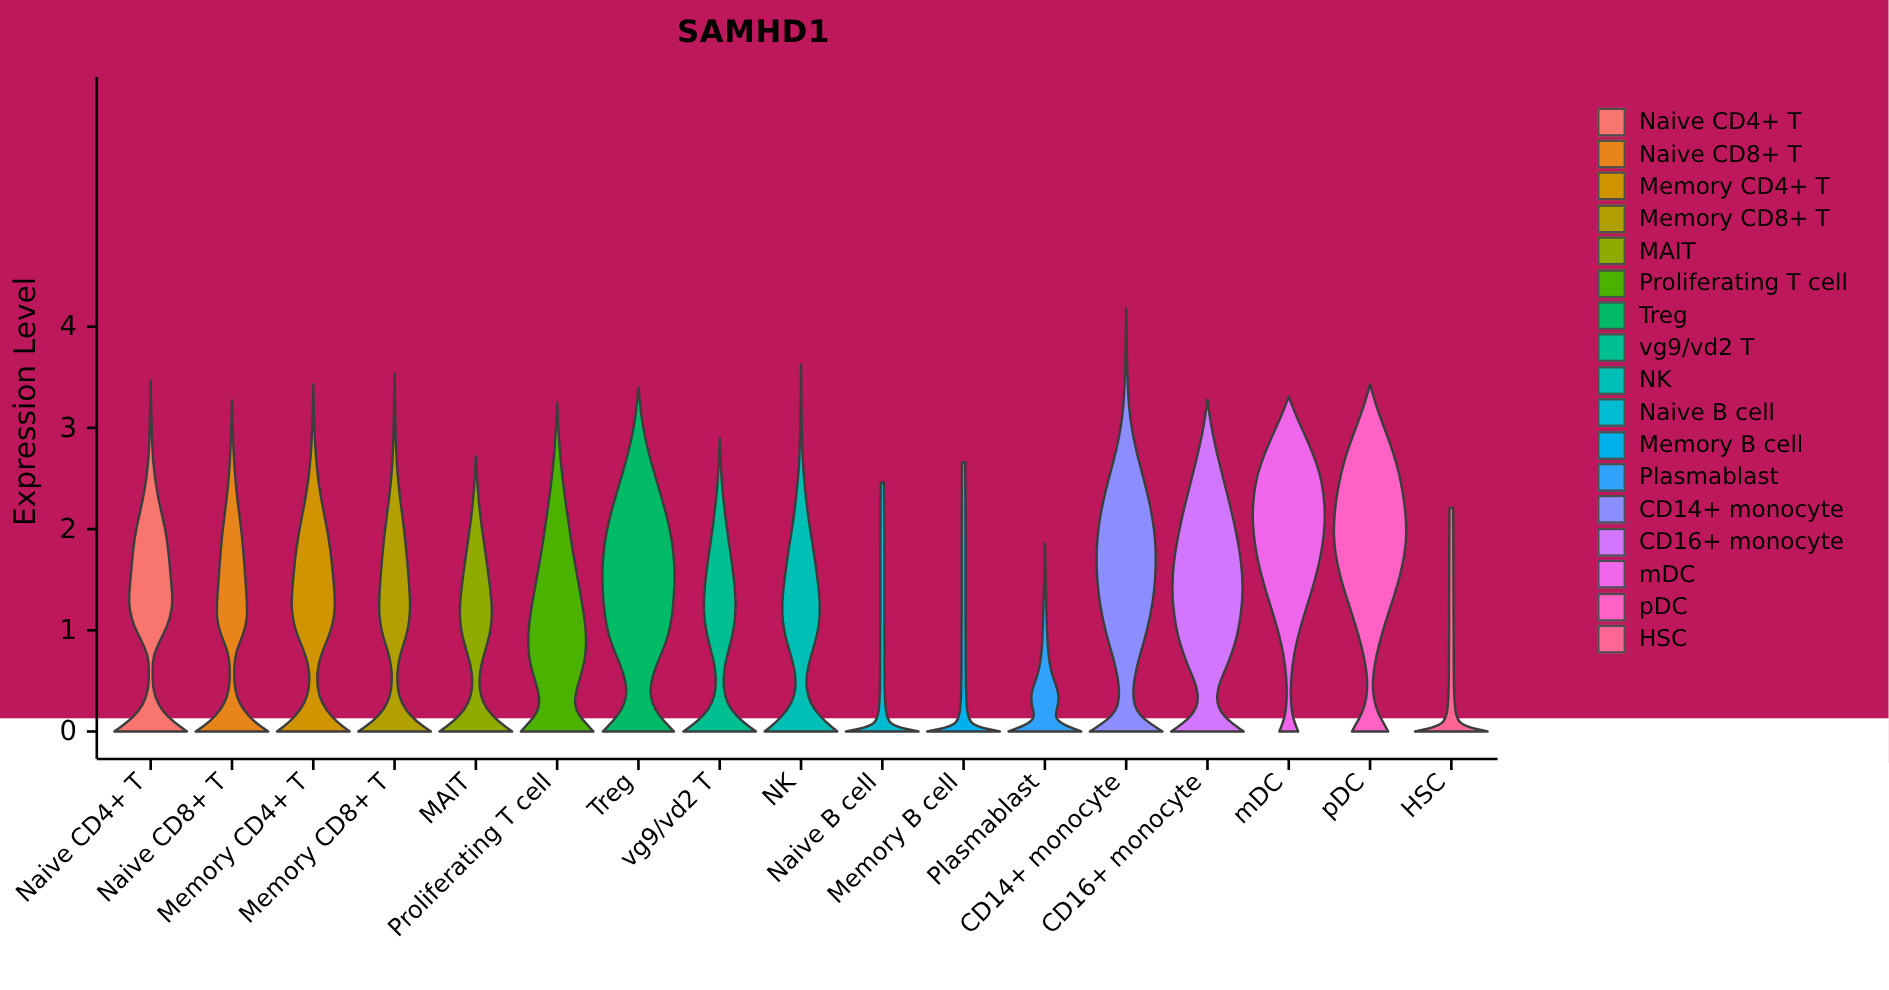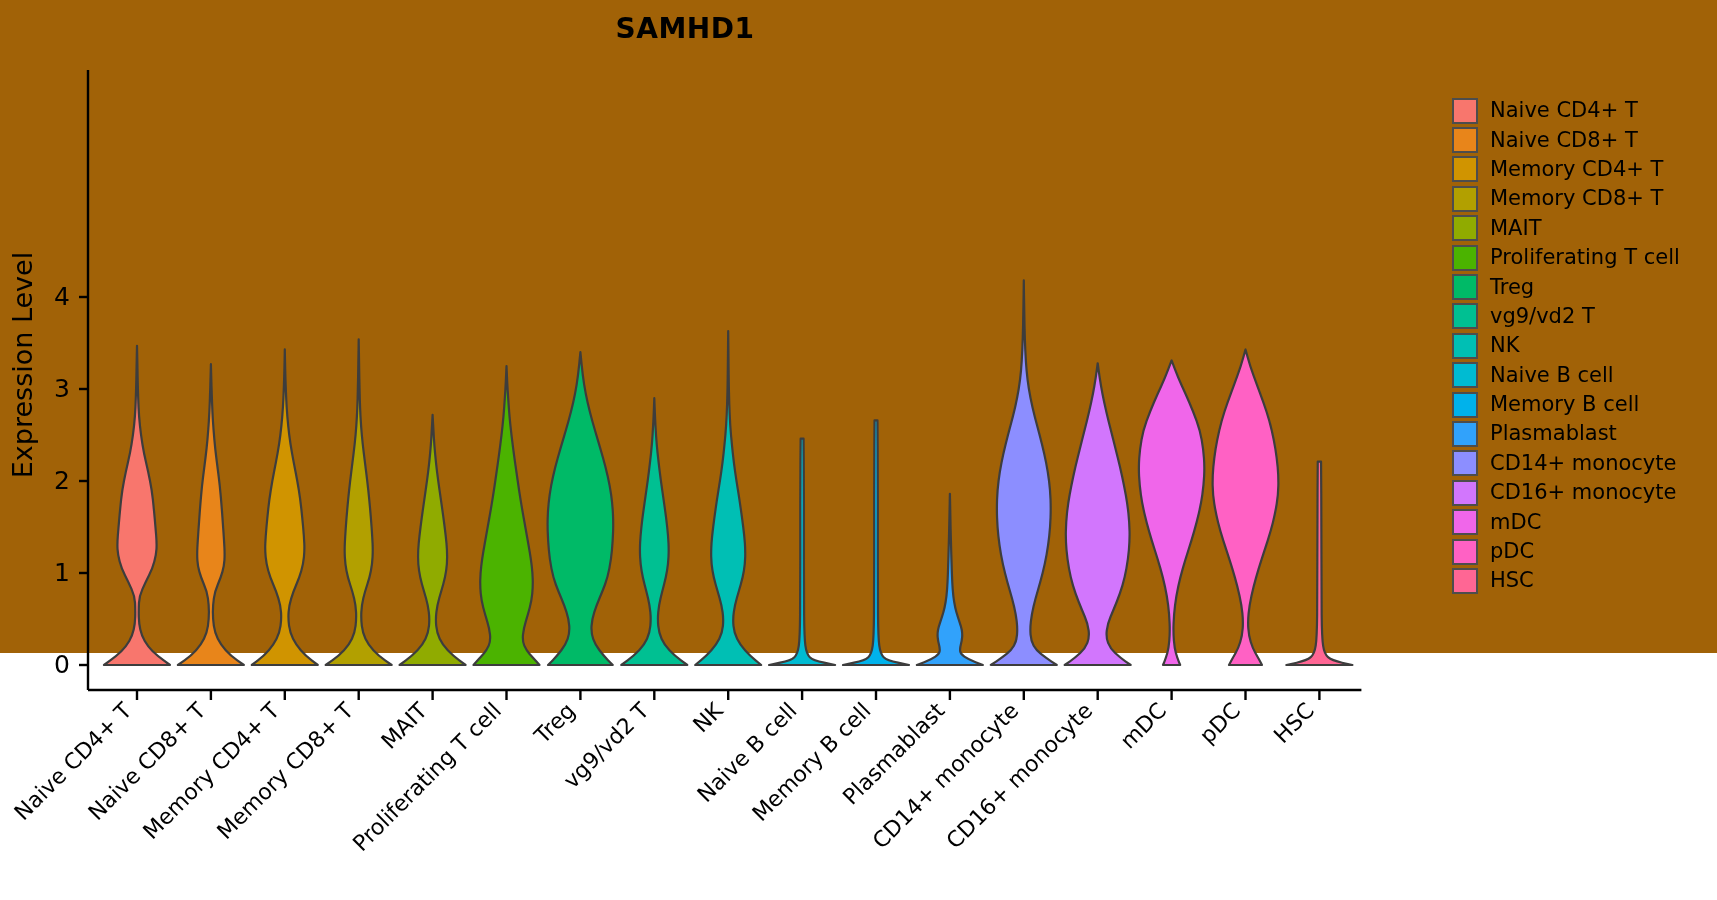--- a/index.html
+++ b/index.html
@@ -6,21 +6,21 @@
     margin: 0; padding: 0;
     width: 1717px; height: 900px;
     background: #ffffff;
     font-family: "DejaVu Sans", "Liberation Sans", sans-serif;
     overflow: hidden;
   }
   #root {
     position: relative;
     width: 1717px;
     height: 653px;
-    background: #a16207;
+    background: #be185d;
   }
   #plot-title {
     position: absolute;
     left: 0; top: 12px;
     width: 1370px;
     text-align: center;
     font-size: 28px;
     font-weight: bold;
     color: #000000;
     letter-spacing: 0.5px;

